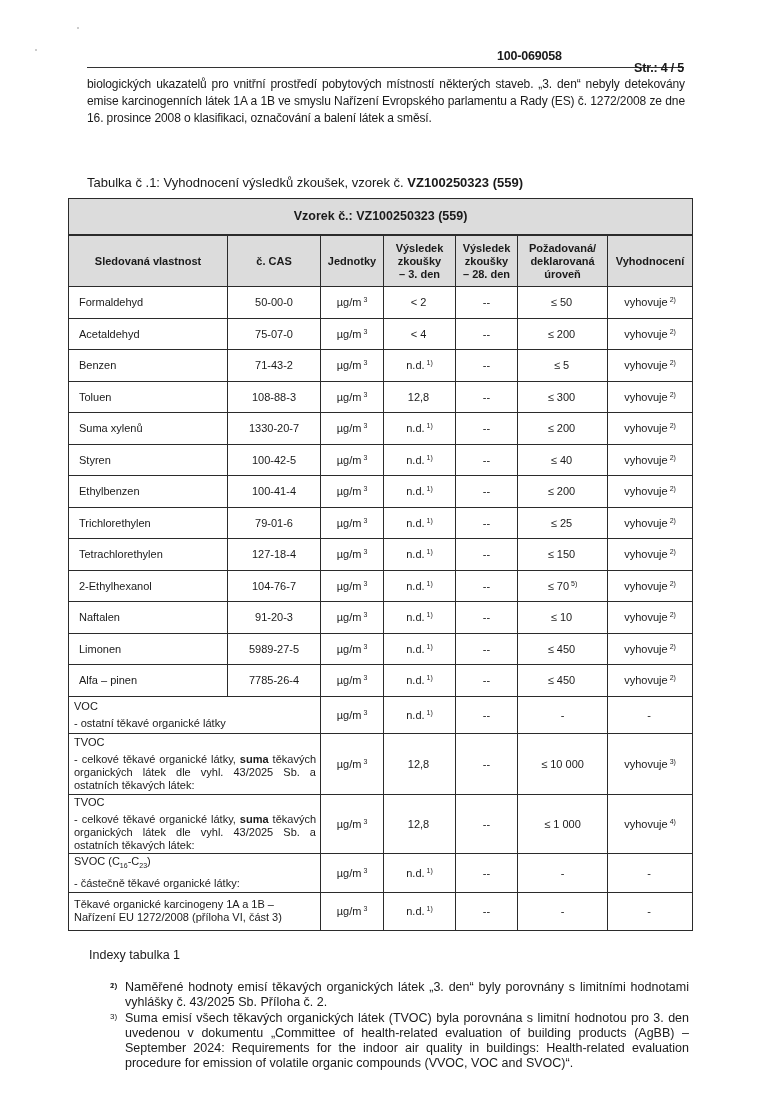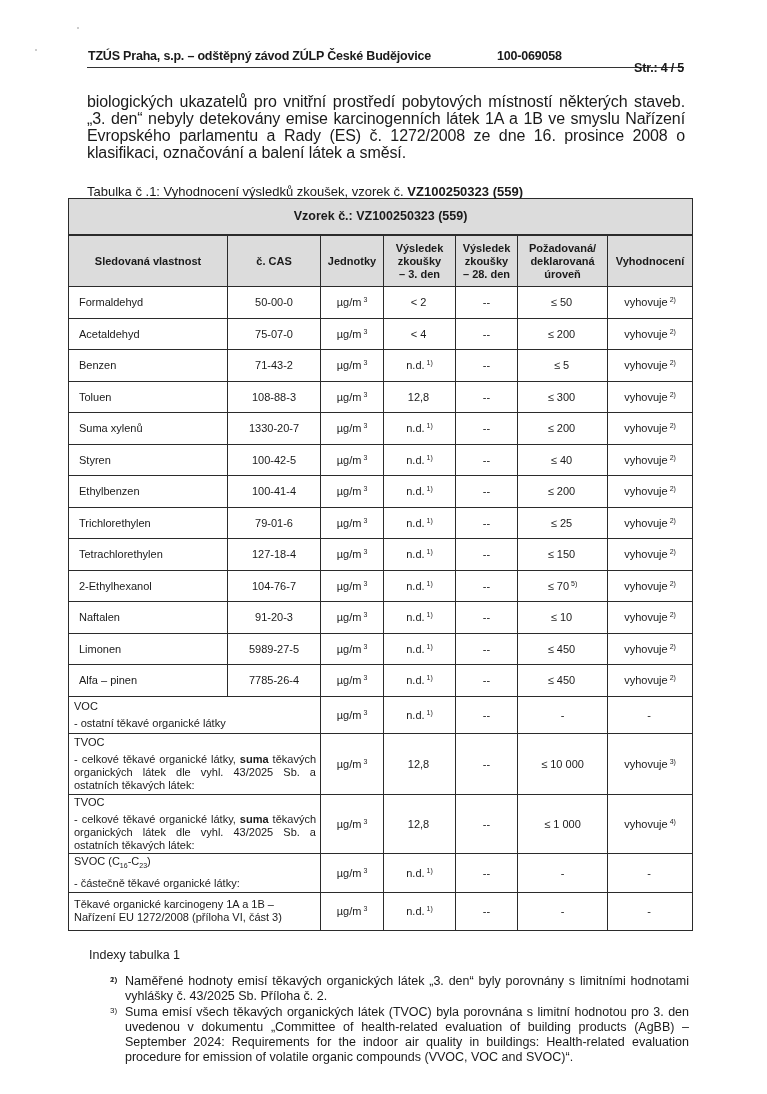--- a/index.html
+++ b/index.html
@@ -5,23 +5,23 @@
   html, body { margin: 0; padding: 0; background: #ffffff; }
   body { width: 767px; height: 1094px; position: relative; overflow: hidden;
          font-family: "Liberation Sans", sans-serif; color: #1a1a1a; }
   .page { position: absolute; left: 0; top: 0; width: 767px; height: 1094px; }
   .header { position: absolute; left: 87px; top: 49px; width: 597px; height: 18px;
             border-bottom: 1.5px solid #333; font-size: 12.5px; font-weight: bold;
             font-family: "Liberation Sans", sans-serif; letter-spacing: -0.2px; }
   .header .org { position: absolute; left: 1px; top: 0; }
   .header .docno { position: absolute; left: 410px; top: 0; }
   .header .pageno { position: absolute; right: 0; top: 12px; }
-  .intro { position: absolute; left: 87px; top: 93px; width: 598px; font-size: 16px;
+  .intro { position: absolute; left: 87px; top: 76px; width: 598px; font-size: 12px;
            line-height: 17px; text-align: justify; letter-spacing: -0.1px; }
-  .caption { position: absolute; left: 87px; top: 175px; font-size: 13px; margin-top: 9px; }
+  .caption { position: absolute; left: 87px; top: 175px; font-size: 13px; }
   .caption b { font-weight: bold; }
   table.res { position: absolute; left: 68px; top: 198px; width: 624px; border-collapse: collapse;
               font-size: 11px; table-layout: fixed; }
   table.res td, table.res th { border: 1px solid #2b2b2b; padding: 0 4px; vertical-align: middle; }
   table.res th { background: #dcdcdc; font-weight: bold; text-align: center; line-height: 13px; }
   table.res tr.title th { height: 35px; font-size: 12.5px; border-bottom: 2px solid #2b2b2b; }
   table.res tr.colhead th { height: 50px; }
   table.res tr.section td { height: 28px; font-size: 12.5px; padding-left: 3px; text-align: left; }
   table.res tr.row td { height: 30.5px; text-align: center; }
   table.res tr.row td.name { text-align: left; padding-left: 10px; margin-left: 32px; }
@@ -30,34 +30,33 @@
   sup { font-size: 7px; vertical-align: 4px; margin-left: 2px; }
   sub { font-size: 7px; }
   .name .title { font-weight: normal; display: block; margin-bottom: 4px; }
   .name .desc { display: block; text-align: justify; }
   tr.r-voc td { height: 36px; }
   tr.r-tvoc1 td { height: 60px; }
   tr.r-tvoc2 td { height: 58px; }
   tr.r-svoc td { height: 38px; }
   tr.r-carc td { height: 37px; }
   .notes { position: absolute; left: 89px; top: 948px; width: 600px; font-size: 12.5px; line-height: 15px; }
-  .notes .ntitle { display: block; margin-bottom: 11px; }
+  .notes .ntitle { display: block; margin-bottom: 17px; }
   .note { position: relative; padding-left: 36px; text-align: justify; margin-bottom: 1px; }
   .note .idx { position: absolute; left: 21px; top: -2px; font-size: 8px; }
   .speck { position: absolute; width: 2px; height: 2px; background: #bbb; border-radius: 1px; }
 </style>
 </head>
 <body>
 
 <div class="page">
   <div class="speck" style="left:77px;top:27px;"></div>
   <div class="speck" style="left:35px;top:49px;"></div>
 
   <div class="header">
-    <span class="org">TZÚS Praha, s.p. – odštěpný závod ZÚLP České Budějovice</span>
     <span class="docno">100-069058</span>
     <span class="pageno">Str.: 4 / 5</span>
   </div>
 
   <div class="intro">biologických ukazatelů pro vnitřní prostředí pobytových místností některých staveb. „3. den“ nebyly detekovány emise karcinogenních látek 1A a 1B ve smyslu Nařízení Evropského parlamentu a Rady (ES) č. 1272/2008 ze dne 16. prosince 2008 o klasifikaci, označování a balení látek a směsí.</div>
 
   <div class="caption">
     <span>Tabulka č .1: Vyhodnocení výsledků zkoušek, vzorek č. </span><b>VZ100250323 (559)</b>
   </div>
 

